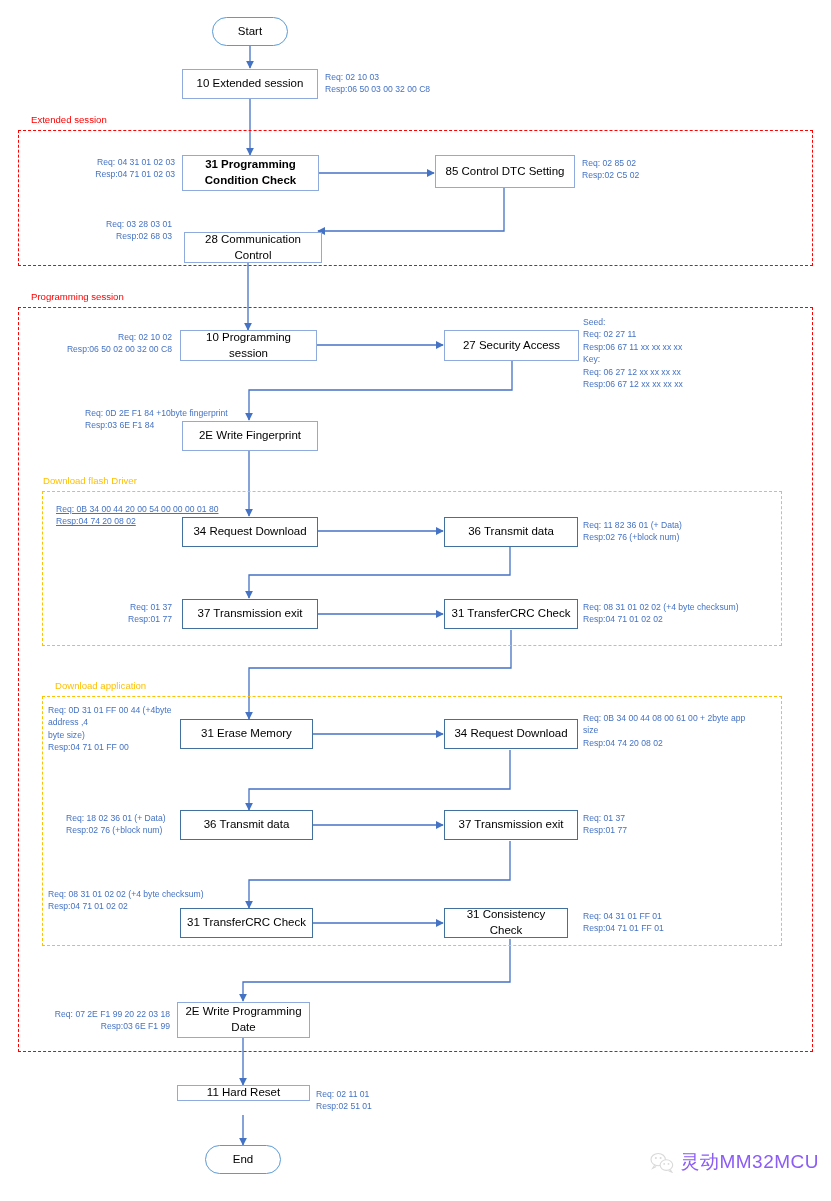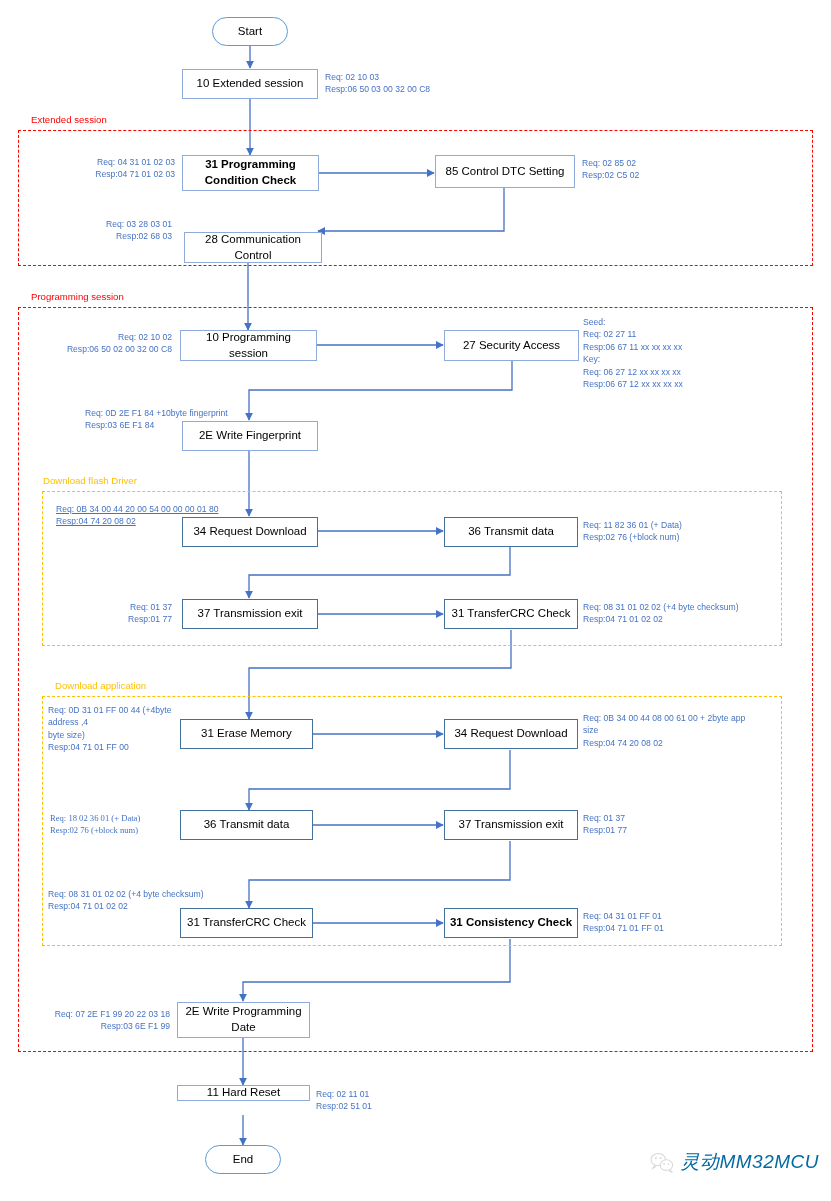--- a/index.html
+++ b/index.html
@@ -80,21 +80,21 @@
     bottom:26px;
     display:flex;
     align-items:center;
     gap:6px;
     color:#d9d9d9;
     font-size:19px;
     letter-spacing:.5px;
     z-index:6;
     user-select:none;
   }
-  #watermark .wm-text{ color:#0369a1;font-style:italic; }
+  #watermark .wm-text{ color:#8b5cf6; }
   #watermark svg{ display:block; }
 </style>
 </head>
 <body>
 
 <div id="canvas">
 
   <div class="group red" style="left:18px; top:130px; width:795px; height:136px;"></div>
   <div class="group-label red" style="left:28px; top:114px;">Extended session</div>
 
@@ -211,32 +211,32 @@
   <div class="ann" style="left:48px; top:704px; width:135px;">Req: 0D 31 01 FF 00 44 (+4byte address ,4
 byte size)
 Resp:04 71 01 FF 00</div>
 
   <div class="node dark" style="left:444px; top:719px; width:134px; height:30px;">34 Request Download</div>
   <div class="ann" style="left:583px; top:712px; width:180px;">Req: 0B 34 00 44 08 00 61 00 + 2byte app
 size
 Resp:04 74 20 08 02</div>
 
   <div class="node dark" style="left:180px; top:810px; width:133px; height:30px;">36 Transmit data</div>
-  <div class="ann" style="left:50px; top:812px;font-family:Liberation Serif, serif;">Req: 18 02 36  01 (+ Data)
+  <div class="ann" style="left:66px; top:812px;">Req: 18 02 36  01 (+ Data)
 Resp:02 76 (+block num)</div>
 
   <div class="node dark" style="left:444px; top:810px; width:134px; height:30px;">37 Transmission exit</div>
   <div class="ann" style="left:583px; top:812px;">Req: 01 37
 Resp:01 77</div>
 
   <div class="node dark" style="left:180px; top:908px; width:133px; height:30px;">31 TransferCRC Check</div>
   <div class="ann" style="left:48px; top:888px;">Req: 08 31 01 02 02 (+4 byte checksum)
 Resp:04 71 01 02 02</div>
 
-  <div class="node dark" style="left:444px; top:908px; width:134px; height:30px;font-weight:bold;">31 Consistency Check</div>
+  <div class="node dark" style="left:444px; top:908px; width:124px; height:30px;">31 Consistency Check</div>
   <div class="ann" style="left:583px; top:910px;">Req: 04 31 01 FF 01
 Resp:04 71 01 FF 01</div>
 
   <div class="node" style="left:177px; top:1002px; width:133px; height:36px;">2E Write Programming<br>Date</div>
   <div class="ann r" style="left:22px; top:1008px; width:148px;">Req: 07 2E F1 99 20 22 03 18
 Resp:03 6E F1 99</div>
 
   <div class="node" style="left:177px; top:1085px; width:133px; height:16px;">11 Hard Reset</div>
   <div class="ann" style="left:316px; top:1088px;">Req: 02 11 01
 Resp:02 51 01</div>

